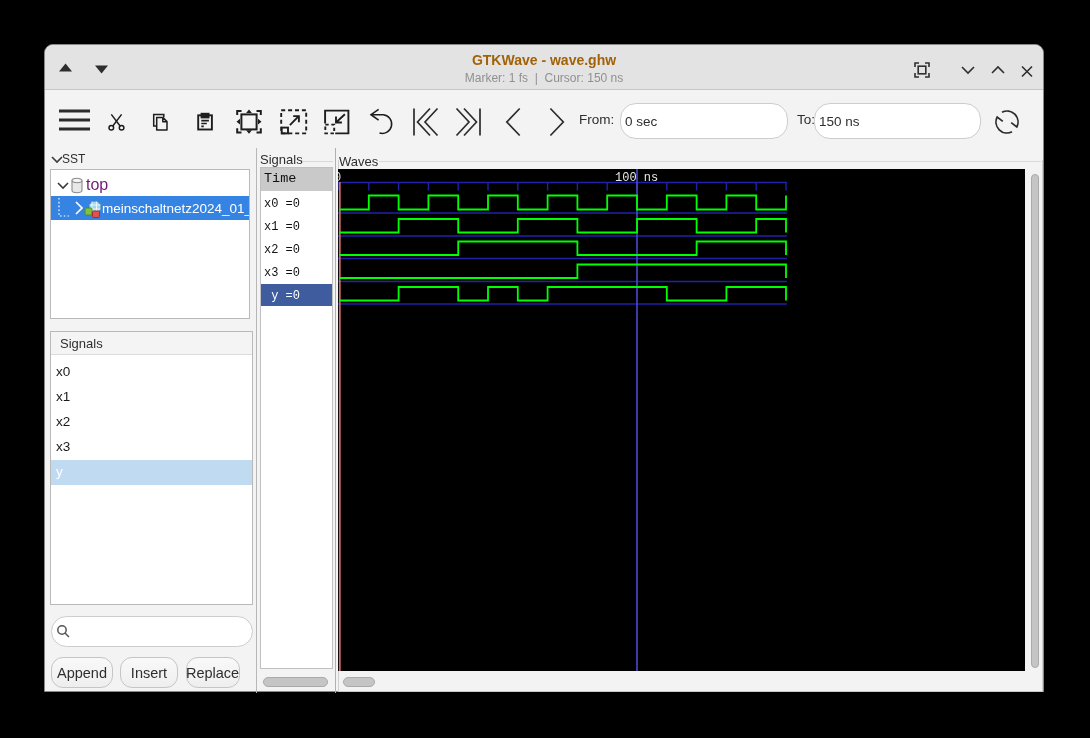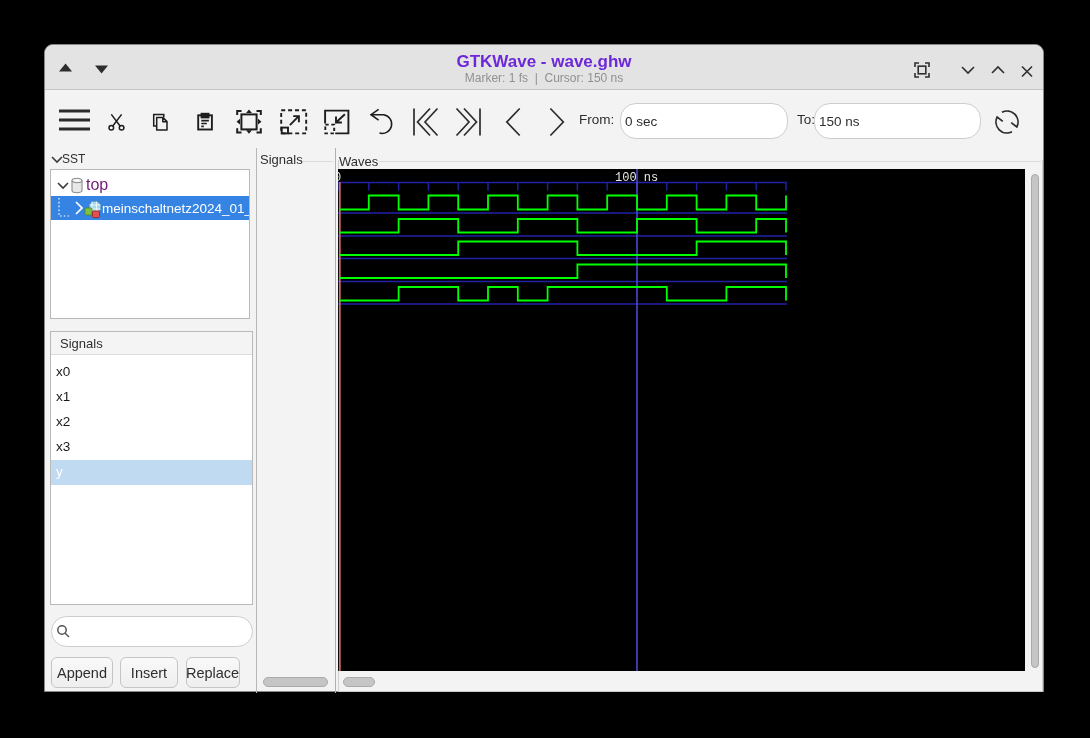--- a/index.html
+++ b/index.html
@@ -1,28 +1,28 @@
 <!DOCTYPE html>
 <html><head><meta charset="utf-8"><style>
 *{margin:0;padding:0;box-sizing:border-box}
 html,body{width:1090px;height:738px;background:#000;overflow:hidden;font-family:"Liberation Sans",sans-serif}
 .abs{position:absolute}
 #win{position:absolute;left:44px;top:44px;width:1000px;height:648px;background:#f3f3f3;border-radius:9px 9px 0 0;border:1px solid #888;box-shadow:0 2px 10px rgba(0,0,0,.6)}
 #titlebar{position:absolute;left:0;top:0;width:100%;height:45px;background:#e3e3e3;border-radius:9px 9px 0 0;border-bottom:1px solid #c6c6c6}
-#title{position:absolute;left:0;top:7px;width:100%;text-align:center;font-size:17px;font-weight:700;color:#6d28d9}
+#title{position:absolute;left:0;top:7px;width:100%;text-align:center;font-size:14px;font-weight:700;color:#a16207}
 #subtitle{position:absolute;left:0;top:26px;width:100%;text-align:center;font-size:12px;color:#909090}
 svg{display:block}
 #toolbar{position:absolute;left:0;top:46px;width:100%;height:57px;background:#f3f3f3}
 .entry{position:absolute;background:#fff;border:1px solid #cdcdcd;border-radius:16px;font-size:13.5px;color:#2e2e2e;display:flex;align-items:center;padding-left:4px}
 .lbl{position:absolute;font-size:13.5px;color:#2e2e2e}
 .framelbl{position:absolute;font-size:13px;color:#2e2e2e}
 .fline{position:absolute;height:1px;background:#d9d9d9}
 .panelbox{position:absolute;background:#fff;border:1px solid #b9b9b9}
 .mono{font-family:"Liberation Mono",monospace}
-.btn{position:absolute;background:linear-gradient(#f9f9f9,#eeeeee);border:1px solid #c5c5c5;border-radius:6px;font-size:14.5px;color:#2e2e2e;display:flex;align-items:center;justify-content:center}
+.btn{position:absolute;background:linear-gradient(#f9f9f9,#eeeeee);border:1px solid #c5c5c5;border-radius:12px;font-size:14.5px;color:#2e2e2e;display:flex;align-items:center;justify-content:center}
 .thumb{position:absolute;background:#c5c5c5;border:1px solid #aaa;border-radius:5px}
 </style></head><body>
 <div id="win">
   <div id="titlebar">
     <div id="title">GTKWave - wave.ghw</div>
     <div id="subtitle">Marker: 1 fs&nbsp; |&nbsp; Cursor: 150 ns</div>
     <svg class="abs" style="left:14px;top:18px" width="90" height="12" viewBox="0 0 90 12">
       <path d="M0 8.5 L6.5 0.5 L13 8.5 Z" fill="#2d2d2d"></path>
       <path d="M36 2.5 L42.5 10.5 L49 2.5 Z" fill="#2d2d2d"></path>
     </svg>
@@ -138,20 +138,29 @@
       </svg>
   </div>
   <div class="btn" style="left:6px;top:612px;width:62px;height:31px">Append</div>
   <div class="btn" style="left:75px;top:612px;width:58px;height:31px">Insert</div>
   <div class="btn" style="left:140.5px;top:612px;width:54px;height:31px">Replace</div>
   <div class="abs" style="left:211px;top:103px;width:1px;height:545px;background:#b7b7b7"></div>
   <div class="abs" style="left:290px;top:103px;width:1px;height:545px;background:#b0b0b0"></div>
 
   <div class="framelbl" style="left:215px;top:107px">Signals</div>
   <div class="fline" style="left:258px;top:116px;width:30px"></div>
+  <div class="panelbox" id="midcol" style="left:215px;top:122px;width:73px;height:502px;border-color:#c0c0c0">
+    <div class="abs mono" style="left:0;top:0;width:100%;height:23px;background:#c9c9c9;color:#111;font-size:13.5px;padding:3px 0 0 3px">Time</div>
+    <div class="abs mono" style="left:3px;top:29px;font-size:12px;color:#111">x0 =0</div>
+    <div class="abs mono" style="left:3px;top:52px;font-size:12px;color:#111">x1 =0</div>
+    <div class="abs mono" style="left:3px;top:75px;font-size:12px;color:#111">x2 =0</div>
+    <div class="abs mono" style="left:3px;top:98px;font-size:12px;color:#111">x3 =0</div>
+    <div class="abs" style="left:0;top:116px;width:100%;height:22px;background:#3e5c9e"></div>
+    <div class="abs mono" style="left:3px;top:121px;font-size:12px;color:#fff">&nbsp;y =0</div>
+  </div>
   <div class="thumb" style="left:218px;top:632px;width:65px;height:10px"></div>
 
   <div class="framelbl" style="left:294px;top:109px">Waves</div>
   <div class="fline" style="left:334px;top:116px;width:662px"></div>
   <div class="thumb" style="left:298px;top:632px;width:32px;height:10px"></div>
   <div class="abs" style="left:293px;top:115px;width:1px;height:531px;background:#cfcfcf"></div>
   <div class="abs" style="left:997px;top:115px;width:1px;height:531px;background:#cfcfcf"></div>
   <div class="abs" style="left:293px;top:646px;width:705px;height:1px;background:#c9c9c9"></div>
   <div class="thumb" style="left:985.5px;top:129px;width:8px;height:494px;border-radius:4.5px"></div>
 </div>

